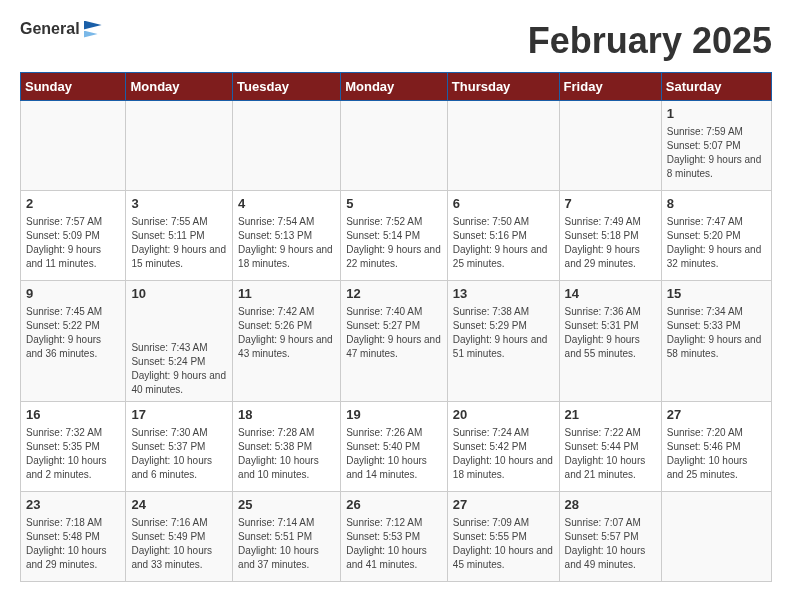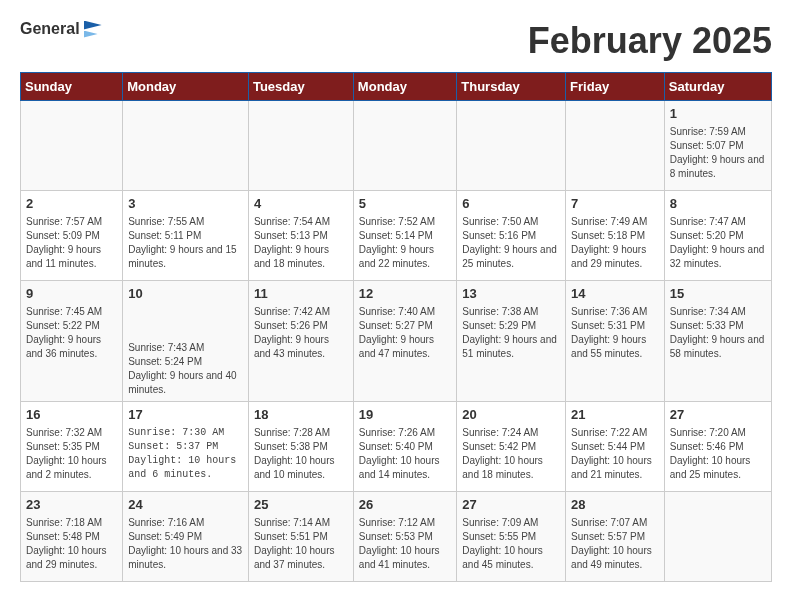--- a/index.html
+++ b/index.html
@@ -198,21 +198,21 @@
       </tr>
       <tr>
         <td>
           <span class="day-num">16</span>
           <div class="day-info" style="white-space: pre-line;">Sunrise: 7:32 AM
 Sunset: 5:35 PM
 Daylight: 10 hours and 2 minutes.</div>
         </td>
         <td>
           <span class="day-num">17</span>
-          <div class="day-info" style="white-space: pre-line; font-family: Liberation Mono, monospace;">Sunrise: 7:30 AM
+          <div class="day-info" style="white-space: pre-line;">Sunrise: 7:30 AM
 Sunset: 5:37 PM
 Daylight: 10 hours and 6 minutes.</div>
         </td>
         <td>
           <span class="day-num">18</span>
           <div class="day-info" style="white-space: pre-line;">Sunrise: 7:28 AM
 Sunset: 5:38 PM
 Daylight: 10 hours and 10 minutes.</div>
         </td>
         <td>

